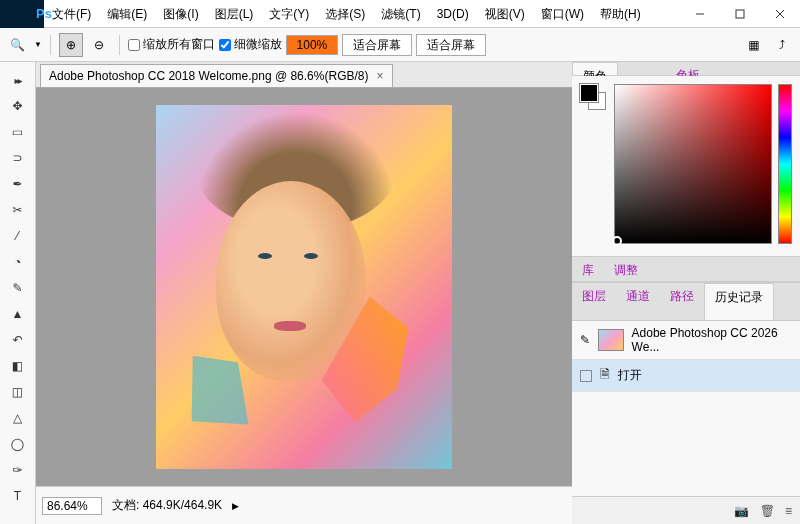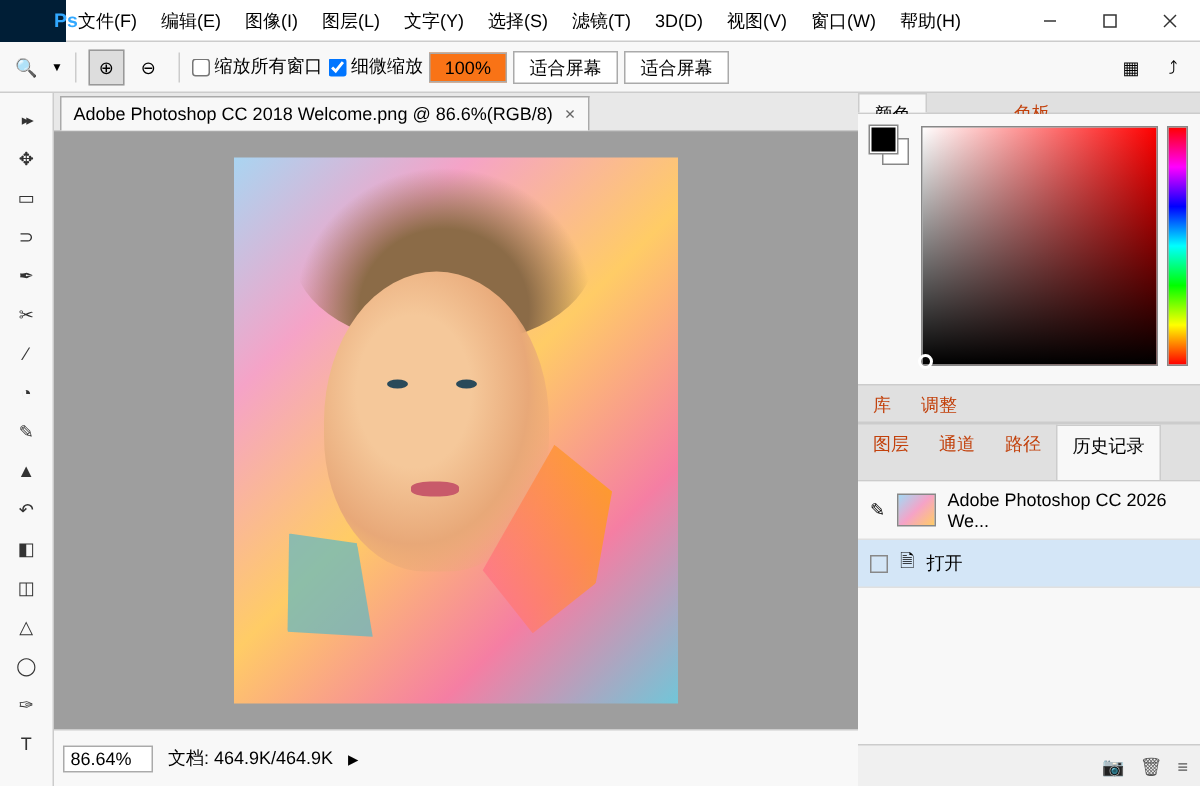--- a/index.html
+++ b/index.html
@@ -29,21 +29,21 @@
 .canvas { flex: 1; display: flex; align-items: center; justify-content: center; position: relative; overflow: hidden; }
 .artwork { width: 296px; height: 392px; background: linear-gradient(135deg, #a3d9f5 0%, #f5a3c7 25%, #ffcc66 50%, #f57ea3 75%, #66ccdd 100%); position: relative; overflow: hidden; }
 .face-shape { position: absolute; width: 150px; height: 200px; background: radial-gradient(ellipse at 40% 40%, #f5c89a 30%, #e8a878 60%, rgba(232,168,120,0) 80%); border-radius: 50% 50% 45% 45%; top: 90px; left: 60px; }
 .hair { position: absolute; width: 200px; height: 120px; background: radial-gradient(ellipse at 50% 80%, #8b6b47 40%, rgba(139,107,71,0) 70%); top: 20px; left: 40px; border-radius: 50%; }
 .splash1 { position: absolute; width: 80px; height: 120px; background: linear-gradient(45deg, #ff6b9d, #ffa500); top: 210px; left: 170px; transform: rotate(25deg); clip-path: polygon(20% 0, 80% 10%, 100% 60%, 70% 100%, 10% 80%); opacity: 0.8; }
 .splash2 { position: absolute; width: 60px; height: 90px; background: #5cb8c4; top: 260px; left: 30px; transform: rotate(-15deg); clip-path: polygon(30% 0, 100% 20%, 90% 90%, 0 70%); opacity: 0.7; }
 .statusbar { height: 38px; background: #f8f8f8; border-top: 1px solid #ccc; display: flex; align-items: center; padding: 0 6px; gap: 10px; }
 .zoom-field { width: 60px; border: 1px solid #aaa; padding: 1px 4px; background: #fff; }
 .panels { width: 228px; background: #f0f0f0; display: flex; flex-direction: column; }
 .panel-tabs { height: 14px; display: flex; border-bottom: 1px solid #ccc; background: #e0e0e0; gap: 48px; }
-.ptab { padding: 5px 10px; cursor: pointer; color: #c2410c; }
+.ptab { padding: 5px 10px; cursor: pointer; color: #a21caf; }
 .ptab.active { background: #f8f8f8; color: #000; border-top: 1px solid #ccc; border-left: 1px solid #ccc; border-right: 1px solid #ccc; }
 .color-panel { height: 180px; background: #f8f8f8; padding: 8px; display: flex; gap: 6px; }
 .swatches { width: 28px; height: 28px; position: relative; }
 .sw-fg { width: 18px; height: 18px; background: #000; border: 1px solid #fff; outline: 1px solid #888; position: absolute; z-index: 2; }
 .sw-bg { width: 18px; height: 18px; background: #fff; border: 1px solid #888; position: absolute; top: 8px; left: 8px; }
 .picker { flex: 1; height: 160px; background: linear-gradient(to bottom, transparent, #000), linear-gradient(to right, #fff, #ff0000); position: relative; border: 1px solid #888; }
 .picker-dot { position: absolute; width: 10px; height: 10px; border: 2px solid #fff; border-radius: 50%; bottom: -3px; left: -3px; }
 .hue { width: 14px; height: 160px; background: linear-gradient(to bottom, #ff0000, #ff00ff, #0000ff, #00ffff, #00ff00, #ffff00, #ff0000); border: 1px solid #888; }
 .mid-tabs { height: 26px; display: flex; border-top: 1px solid #ccc; border-bottom: 1px solid #ccc; background: #e0e0e0; }
 .layers-tabs { height: 39px; display: flex; border-top: 1px solid #ccc; border-bottom: 1px solid #ccc; background: #e0e0e0; }

